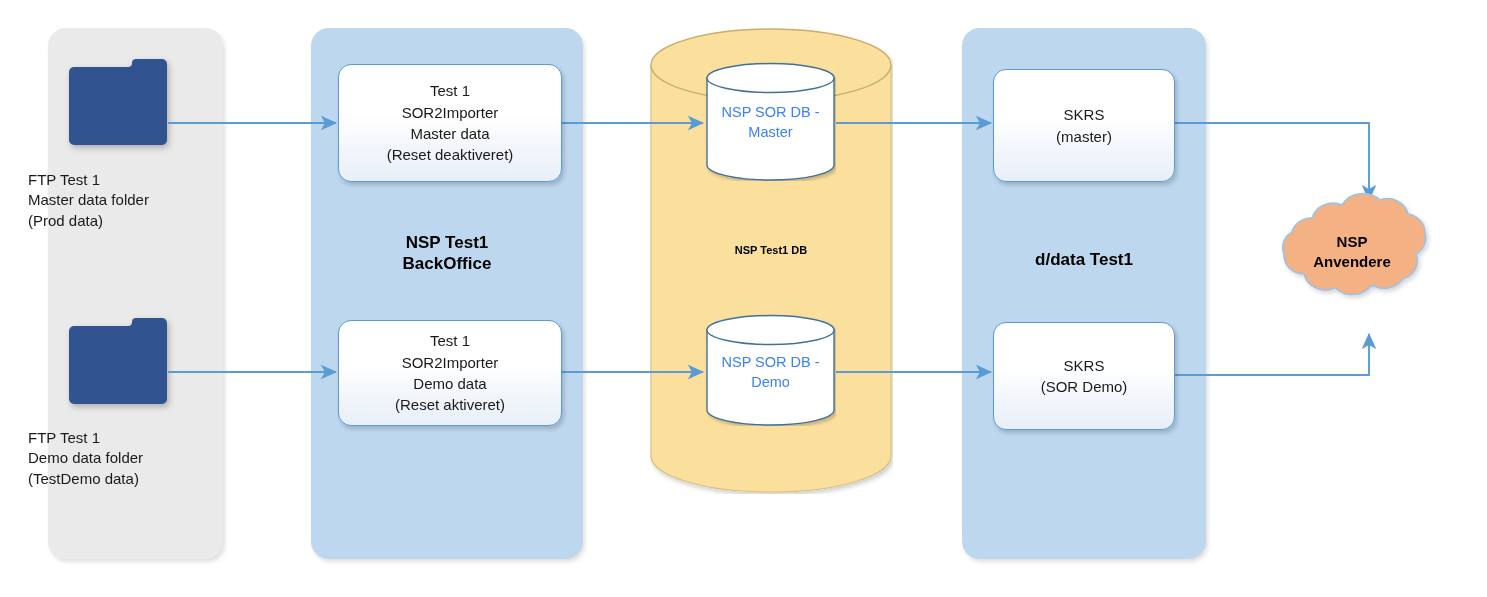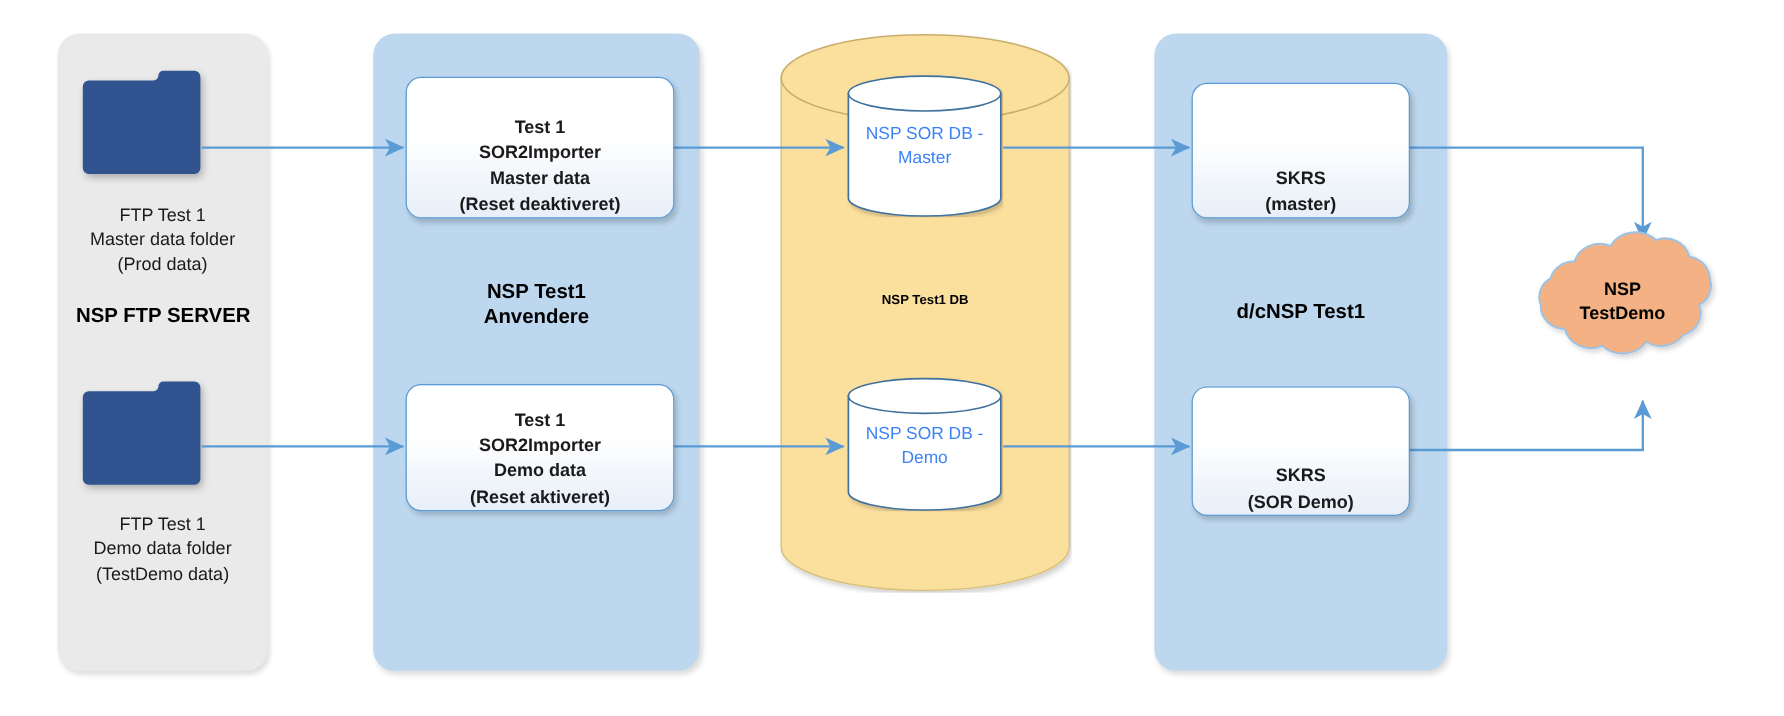--- a/index.html
+++ b/index.html
@@ -41,39 +41,38 @@
   .folder {
     position: absolute;
     width: 104px;
     height: 88px;
     filter: drop-shadow(2px 3px 3px rgba(0,0,0,0.25));
   }
   .folder svg { display: block; width: 100%; height: 100%; }
 
   .folder-caption {
     position: absolute;
-    text-align: center;
+    text-align: left;
     font-size: 15px;
     color: #1a1a1a;
     line-height: 1.35;
     white-space: pre-line;
   }
 
   
   .procbox {
     position: absolute;
     border: 1.4px solid #5b9bd5;
     border-radius: 13px;
     background: linear-gradient(180deg, #ffffff 0%, #ffffff 42%, #f2f6fb 72%, #e8eff8 100%);
     box-shadow: 2px 3px 4px rgba(0,0,0,0.18);
     display: flex;
-    align-items: flex-end;
+    align-items: center;
     justify-content: center;
     z-index: 5;
-    font-weight: bold;
   }
   .procbox .txt {
     text-align: center;
     font-size: 15px;
     color: #1a1a1a;
     line-height: 1.42;
     white-space: pre-line;
   }
 
   
@@ -136,28 +135,27 @@
           <feDropShadow dx="2" dy="3" stdDeviation="2.2" flood-color="#000000" flood-opacity="0.18"></feDropShadow>
         </filter>
       </defs>
       <g filter="url(#cylShadow)">
         <path d="M2,38 L2,429 A120,36 0 0 0 242,429 L242,38 Z" fill="#fbdf9d" stroke="#d8c17f" stroke-width="1.2"></path>
         <ellipse cx="122" cy="38" rx="120" ry="36" fill="#fbdf9d" stroke="#c9ad6b" stroke-width="1.3"></ellipse>
       </g>
     </svg>
   </div>
 
-  <div class="panel-label" style="left:8px; top:252px; width:256px; font-size:17px;">NSP FTP SERVER</div>
 
   <div class="panel-label" style="left:311px; top:232px; width:272px; font-size:17px;">NSP Test1
-Anvendere</div>
+BackOffice</div>
 
   <div class="panel-label" style="left:649px; top:244px; width:244px; font-size:11px;">NSP Test1 DB</div>
 
-  <div class="panel-label" style="left:962px; top:249px; width:244px; font-size:17px;">d/cNSP Test1</div>
+  <div class="panel-label" style="left:962px; top:249px; width:244px; font-size:17px;">d/data Test1</div>
 
   <div class="folder" style="left:66px; top:58px;">
     <svg viewBox="0 0 104 88">
       <path d="M3,14 a5,5 0 0 1 5,-5 L62,9 a4,4 0 0 0 4,-4 a4,4 0 0 1 4,-4 L96,1 a5,5 0 0 1 5,5 L101,82 a5,5 0 0 1 -5,5 L8,87 a5,5 0 0 1 -5,-5 Z" fill="#31538f"></path>
     </svg>
   </div>
   <div class="folder-caption" style="left:28px; top:170px; width:215px;">FTP Test 1
 Master data folder
 (Prod data)</div>
 
@@ -244,21 +242,21 @@
                  a23,22 0 0 1 -31,6
                  a24,22 0 0 1 -37,3
                  a22,21 0 0 1 -31,-14
                  a20,19 0 0 1 -20,-20
                  a19,18 0 0 1 8,-22
                  a20,19 0 0 1 20,-14
                  Z" fill="#f4b183" stroke="#9cc3e5" stroke-width="1.6" stroke-linejoin="round"></path>
       </g>
     </svg>
     <div class="cloudlabel" style="top:48px;">NSP
-TestDemo</div>
+Anvendere</div>
   </div>
 
   <svg class="connectors" viewBox="0 0 1487 597">
     <defs>
       <marker id="arrowR" markerWidth="9" markerHeight="9" refX="8" refY="4.5" orient="auto" markerUnits="strokeWidth">
         <path d="M0,0.6 L8.5,4.5 L0,8.4 L2.2,4.5 Z" fill="#5b9bd5"></path>
       </marker>
       <marker id="arrowD" markerWidth="9" markerHeight="9" refX="8" refY="4.5" orient="auto" markerUnits="strokeWidth">
         <path d="M0,0.6 L8.5,4.5 L0,8.4 L2.2,4.5 Z" fill="#5b9bd5"></path>
       </marker>

